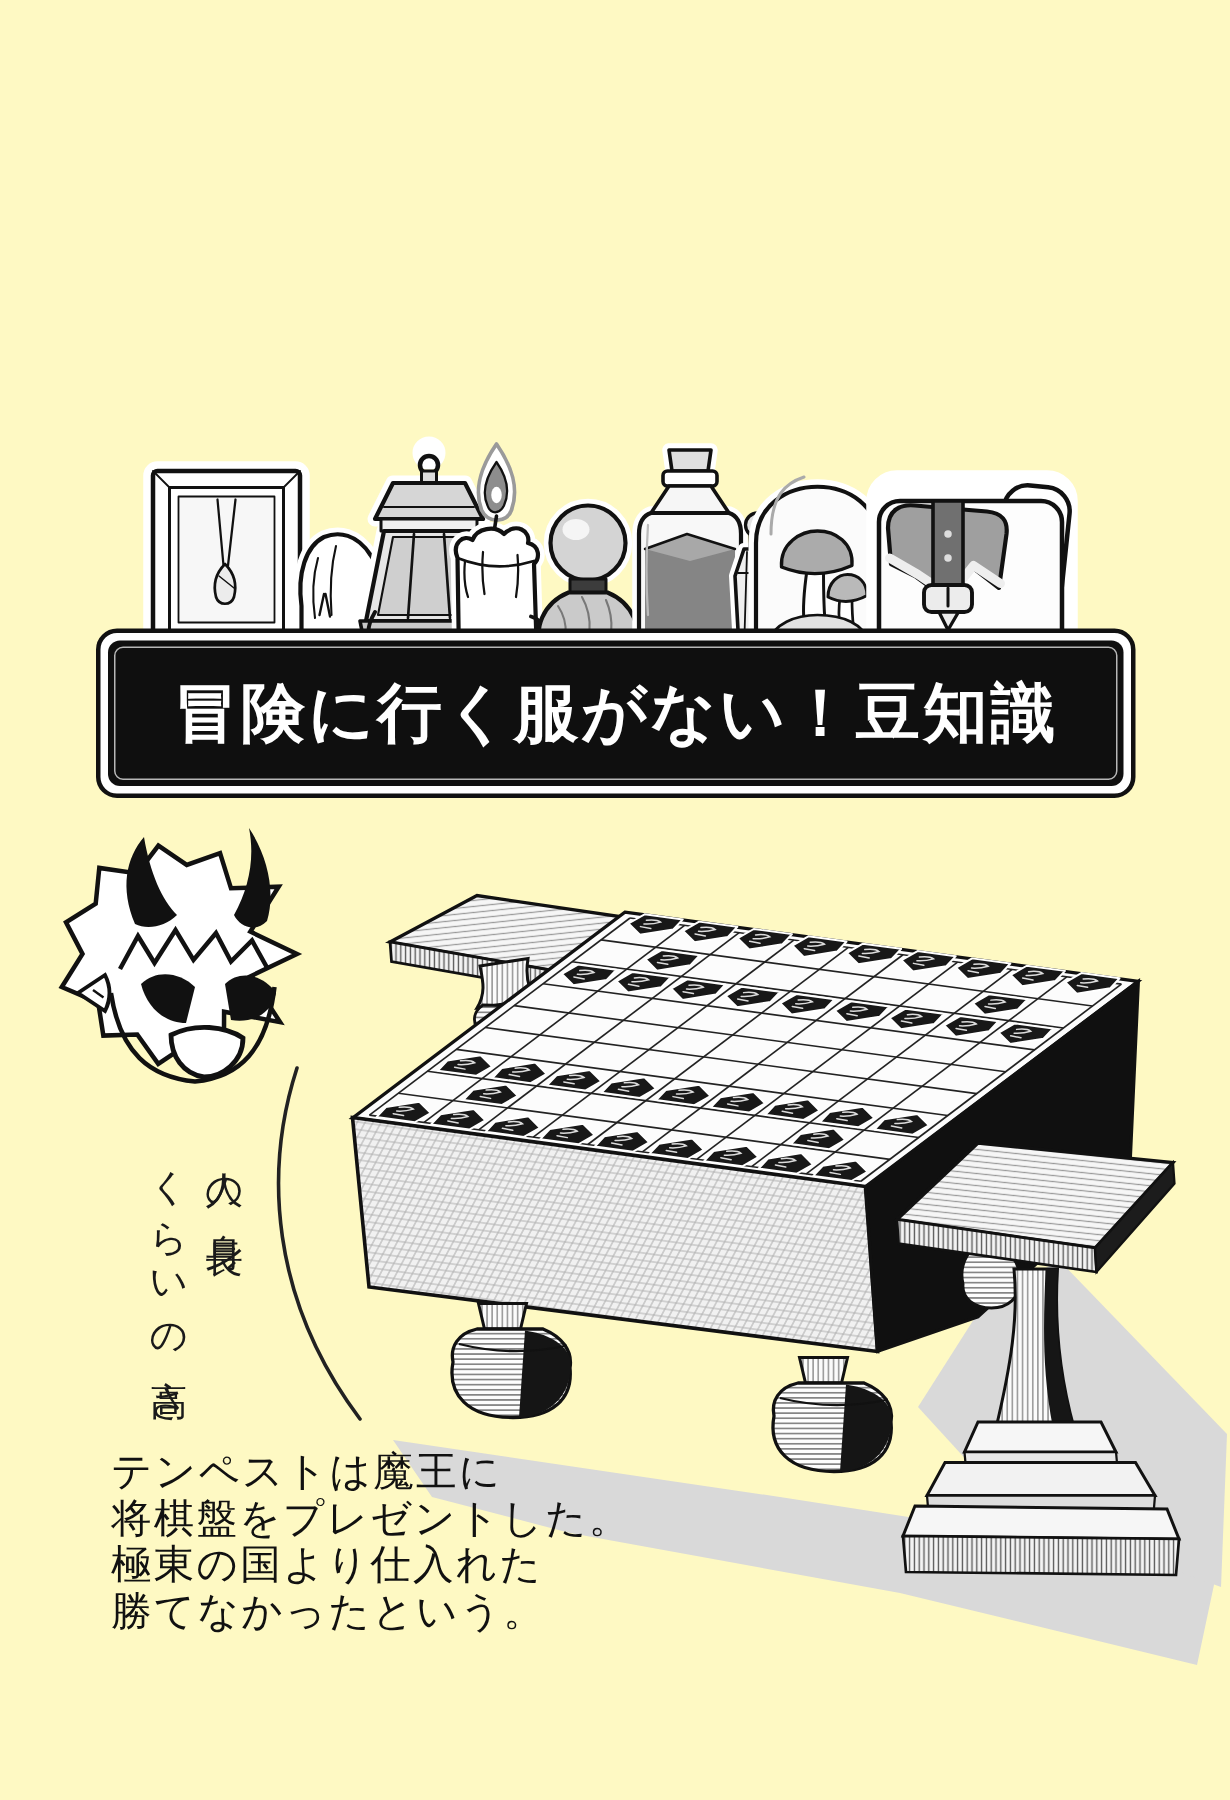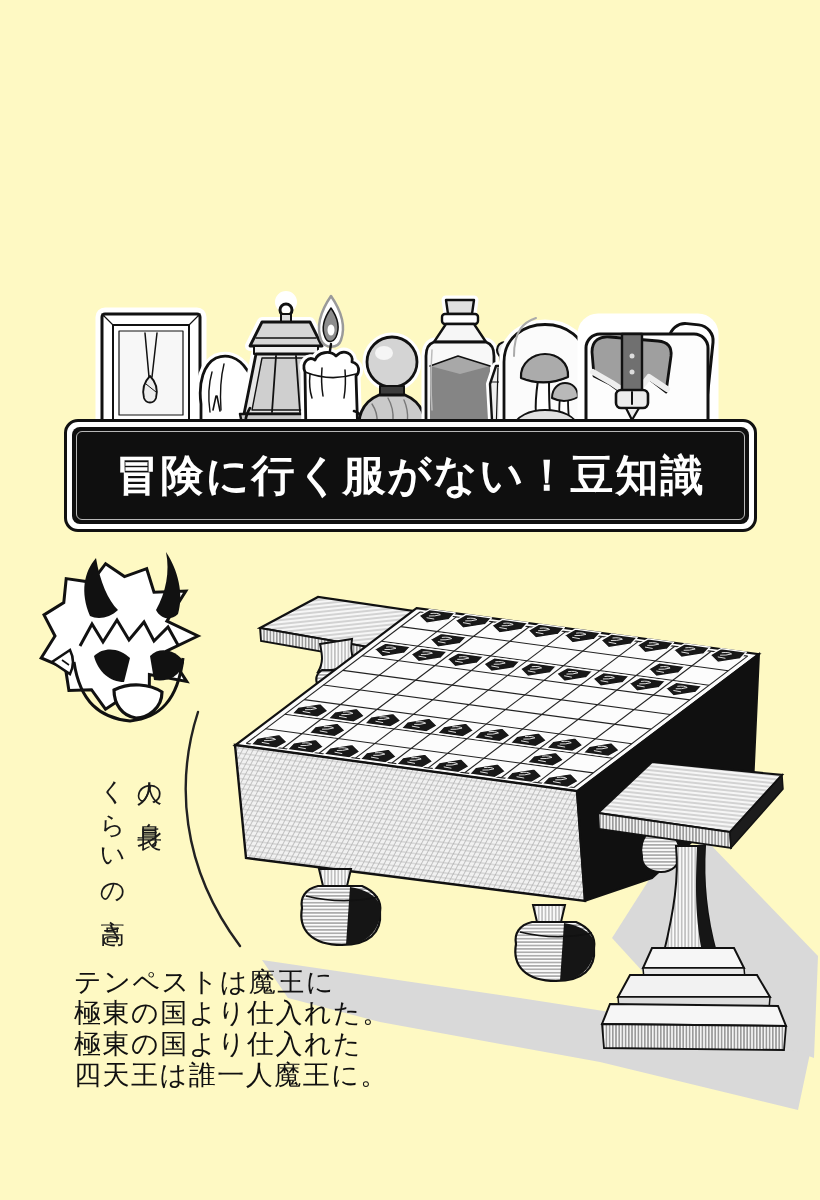--- a/index.html
+++ b/index.html
@@ -335,18 +335,18 @@
     </div>
   </div>
 
   <div class="v-caption">
     <div>人の身長</div>
     <div>くらいの高さ</div>
   </div>
 
   <div class="trivia">
     <div>テンペストは魔王に</div>
-    <div>極東の国より仕入れた。</div>
+    <div>将棋盤をプレゼントした。</div>
     <div>極東の国より仕入れた</div>
-    <div>四天王は誰一人魔王に。</div>
+    <div>勝てなかったという。</div>
   </div>
 
 </div>
 
 </body></html>

